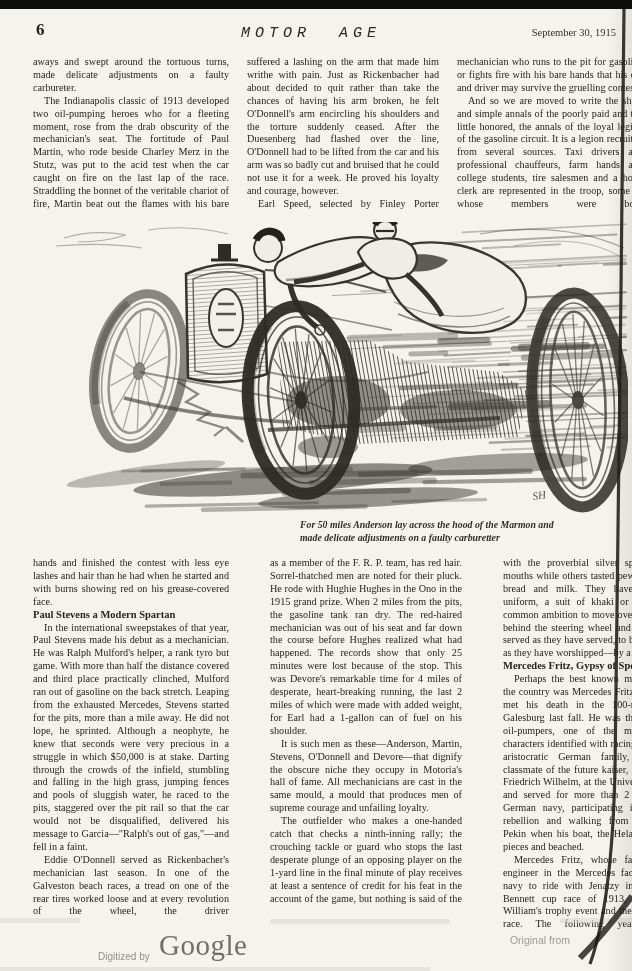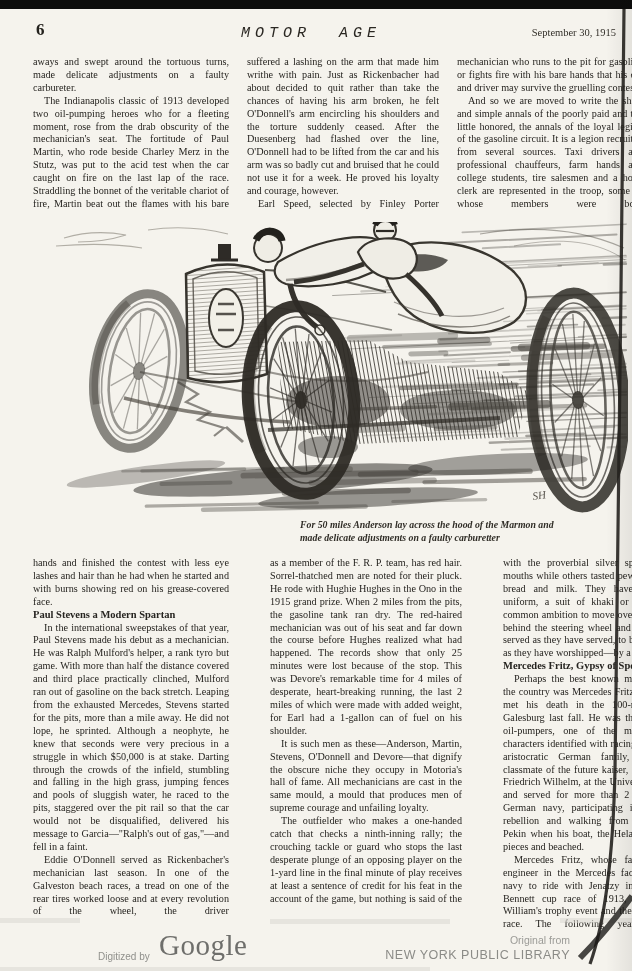--- a/index.html
+++ b/index.html
@@ -347,21 +347,20 @@
 
   <div class="smudge" style="left:0;top:918px;width:80px;"></div>
   <div class="smudge" style="left:270px;top:919px;width:180px;"></div>
   <div class="smudge" style="left:560px;top:918px;width:72px;"></div>
   <div class="smudge" style="left:0;bottom:0;width:430px;height:4px;"></div>
 
   <div class="digitized">Digitized by</div>
   <div class="glogo">Google</div>
   <div class="origin">
     <div>Original from</div>
-    <div class="lib">NEW YORK PUBLIC LIBRARY</div>
   </div>
 
   <div class="edgefade"></div>
   <svg class="gutter" width="632" height="971">
     <path d="M624,9 C621,260 619,540 615,770 C613,860 604,925 590,964" stroke="#23211e" stroke-width="3.2" fill="none" opacity="0.9"></path>
     <path d="M632,896 C616,918 598,940 580,958" stroke="#1c1a18" stroke-width="6" fill="none" opacity="0.8"></path>
   </svg>
 </div>
 
 </body></html>

